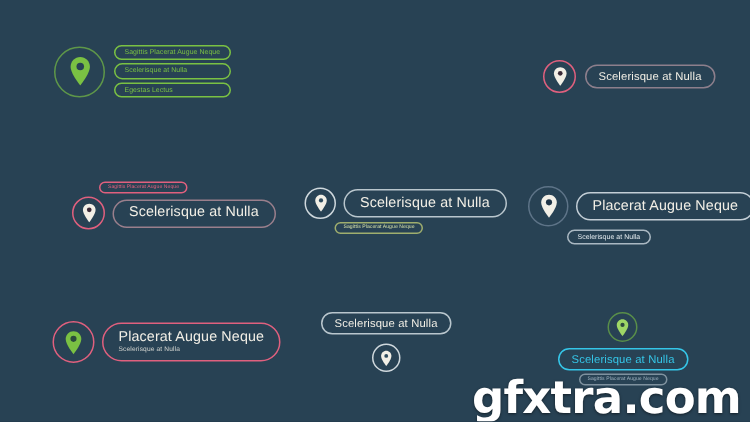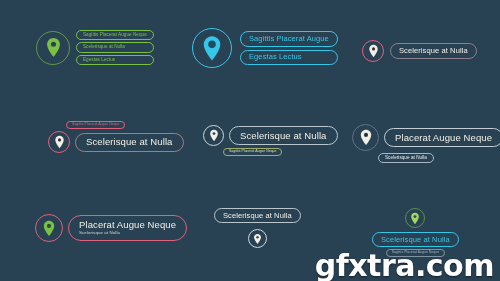--- a/index.html
+++ b/index.html
@@ -95,32 +95,20 @@
         <circle cx="12" cy="10.4" r="3.6" fill="#284254"></circle>
       </svg>
     </div>
     <div class="pill-stack" style="margin-left:6px; gap:2px;">
       <div class="pill sm" style="color:#7ac143;border-color:#7ac143;">Sagittis Placerat Augue Neque</div>
       <div class="pill sm" style="color:#7ac143;border-color:#7ac143;">Scelerisque at Nulla</div>
       <div class="pill sm" style="color:#7ac143;border-color:#7ac143;">Egestas Lectus</div>
     </div>
   </div>
 
-  <div class="unit" style="left:192px; top:28px;">
-    <div class="pin-badge" style="width:40px;height:40px;border:1.6px solid #35c6e8;">
-      <svg width="22" height="27" viewBox="0 0 24 30" aria-hidden="true">
-        <path d="M12 1.4C6.9 1.4 2.8 5.5 2.8 10.6c0 6.6 9.2 17.8 9.2 17.8s9.2-11.2 9.2-17.8C21.2 5.5 17.1 1.4 12 1.4z" fill="#35c6e8"></path>
-        <circle cx="12" cy="10.4" r="4.2" fill="#1e4c63"></circle>
-      </svg>
-    </div>
-    <div class="pill-stack" style="margin-left:8px; gap:3px;">
-      <div class="pill md" style="color:#35c6e8;border-color:#35c6e8;">Sagittis Placerat Augue</div>
-      <div class="pill md" style="color:#35c6e8;border-color:#35c6e8;">Egestas Lectus</div>
-    </div>
-  </div>
 
   <div class="unit" style="left:362px; top:40px;">
     <div class="pin-badge" style="width:22px;height:22px;border:1.1px solid #e0607e;">
       <svg width="11" height="14" viewBox="0 0 24 30" aria-hidden="true">
         <path d="M12 1.4C6.9 1.4 2.8 5.5 2.8 10.6c0 6.6 9.2 17.8 9.2 17.8s9.2-11.2 9.2-17.8C21.2 5.5 17.1 1.4 12 1.4z" fill="#f2efe6"></path>
         <circle cx="12" cy="10.4" r="3.4" fill="#3b2b38"></circle>
       </svg>
     </div>
     <div class="pill-stack" style="margin-left:6px;">
       <div class="pill md" style="color:#f2efe6;border-color:#8d7f8c;">Scelerisque at Nulla</div>

